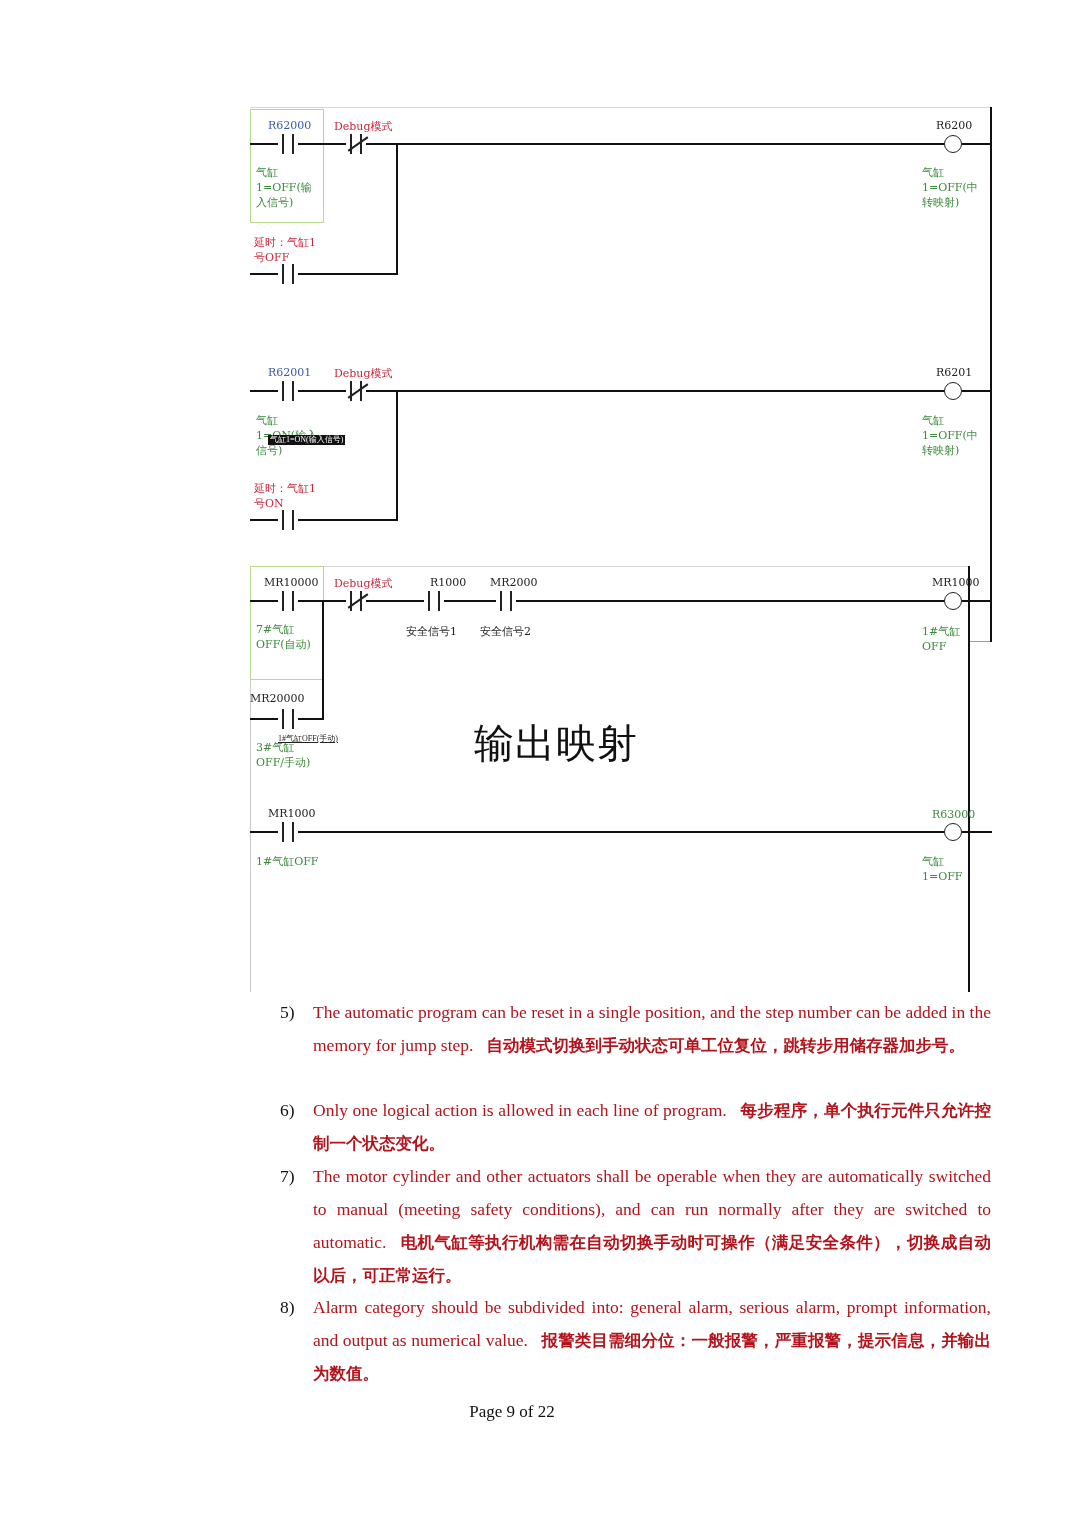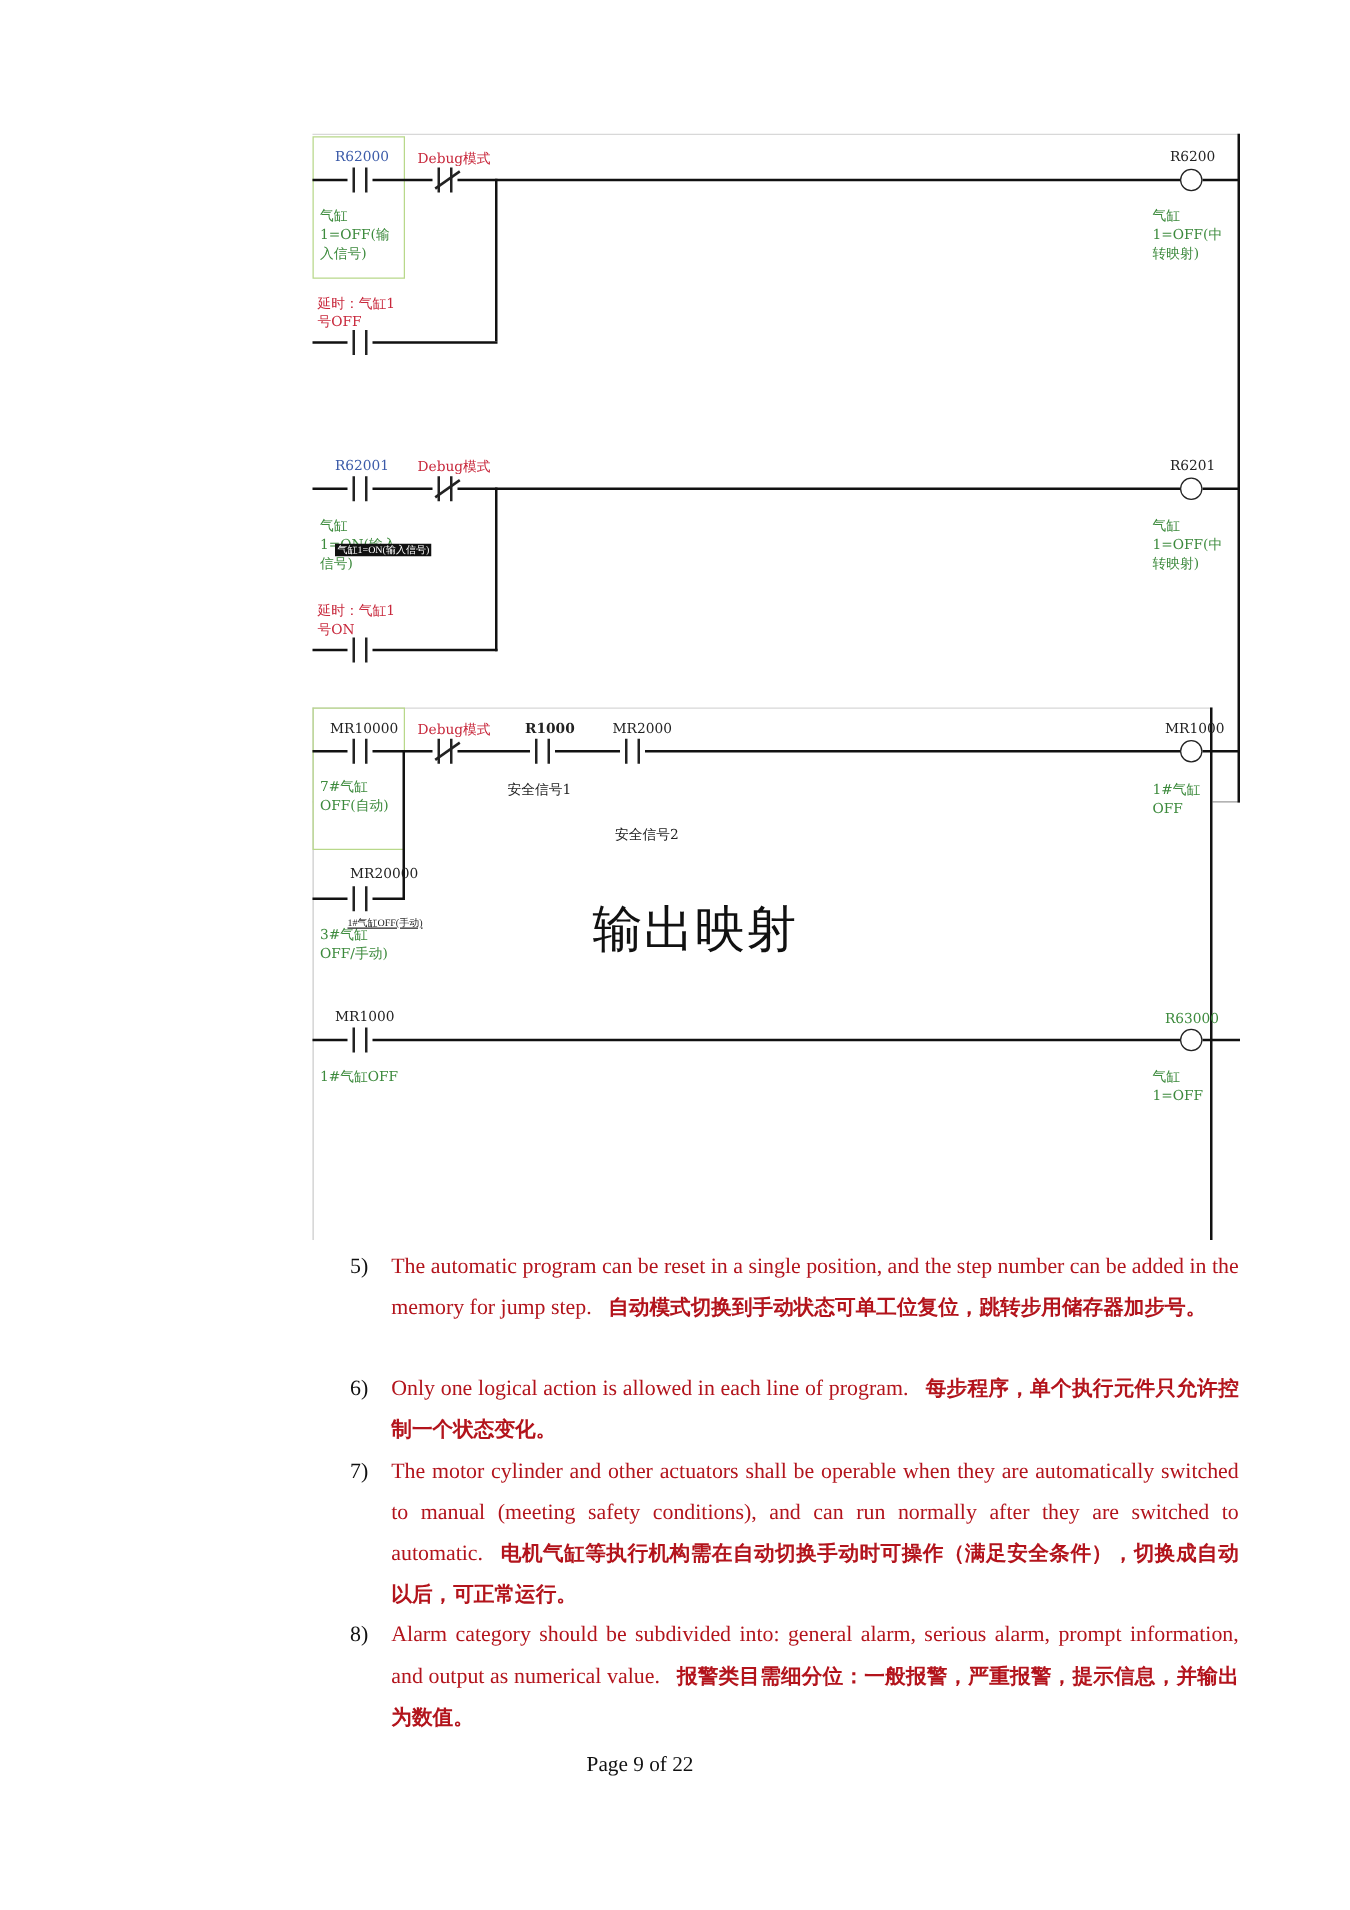--- a/index.html
+++ b/index.html
@@ -123,37 +123,37 @@
   <div class="wire vw" style="left:72px; top:34px; height:120px;"></div>
 
   <div class="lbl red" style="left:84px; top:10px;">Debug模式</div>
   <div class="contact" style="left:96px; top:25px;">
       <div class="l"></div>
       <div class="r"></div>
       <div class="slash"></div>
     </div>
   <div class="wire hw" style="left:116px; top:34px; width:58px;"></div>
 
-  <div class="lbl dark" style="left:170px; top:10px;font-weight:bold;">R1000</div>
+  <div class="lbl dark" style="left:180px; top:10px;">R1000</div>
   <div class="contact" style="left:174px; top:25px;">
       <div class="l"></div>
       <div class="r"></div>
     </div>
   <div class="wire hw" style="left:194px; top:34px; width:52px;"></div>
   <div class="lbl dark" style="left:156px; top:58px;">安全信号1</div>
 
   <div class="lbl dark" style="left:240px; top:10px;">MR2000</div>
   <div class="contact" style="left:246px; top:25px;">
       <div class="l"></div>
       <div class="r"></div>
     </div>
   <div class="wire hw" style="left:266px; top:34px; width:430px;"></div>
-  <div class="lbl dark" style="left:242px; top:58px;margin-top:36px;">安全信号2</div>
-
-  <div class="lbl dark" style="left:30px; top:126px;">MR20000</div>
+  <div class="lbl dark" style="left:230px; top:58px;">安全信号2</div>
+
+  <div class="lbl dark" style="left:0; top:126px;">MR20000</div>
   <div class="wire hw" style="left:0; top:152px; width:28px;"></div>
   <div class="contact" style="left:28px; top:143px;">
       <div class="l"></div>
       <div class="r"></div>
     </div>
   <div class="wire hw" style="left:48px; top:152px; width:26px;"></div>
   <div class="lbl green" style="left:6px; top:174px; width:64px;">3#气缸OFF/手动)</div>
   <div class="tooltip" style="left:26px; top:168px; background:transparent; color:#222;text-decoration:underline;">1#气缸OFF(手动)</div>
 
   <div class="lbl dark" style="left:682px; top:10px;">MR1000</div>

